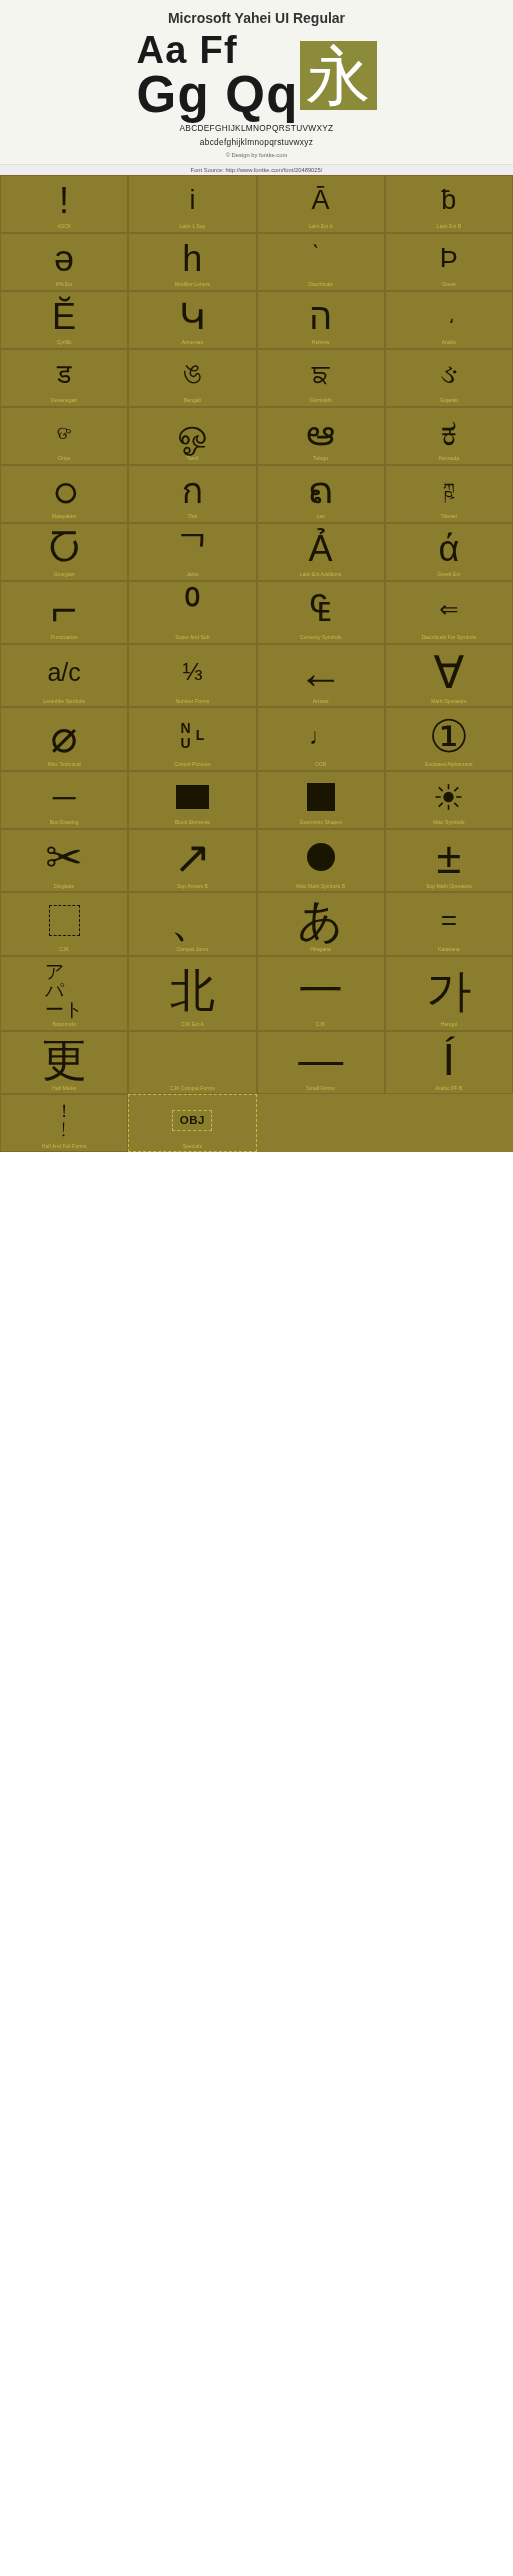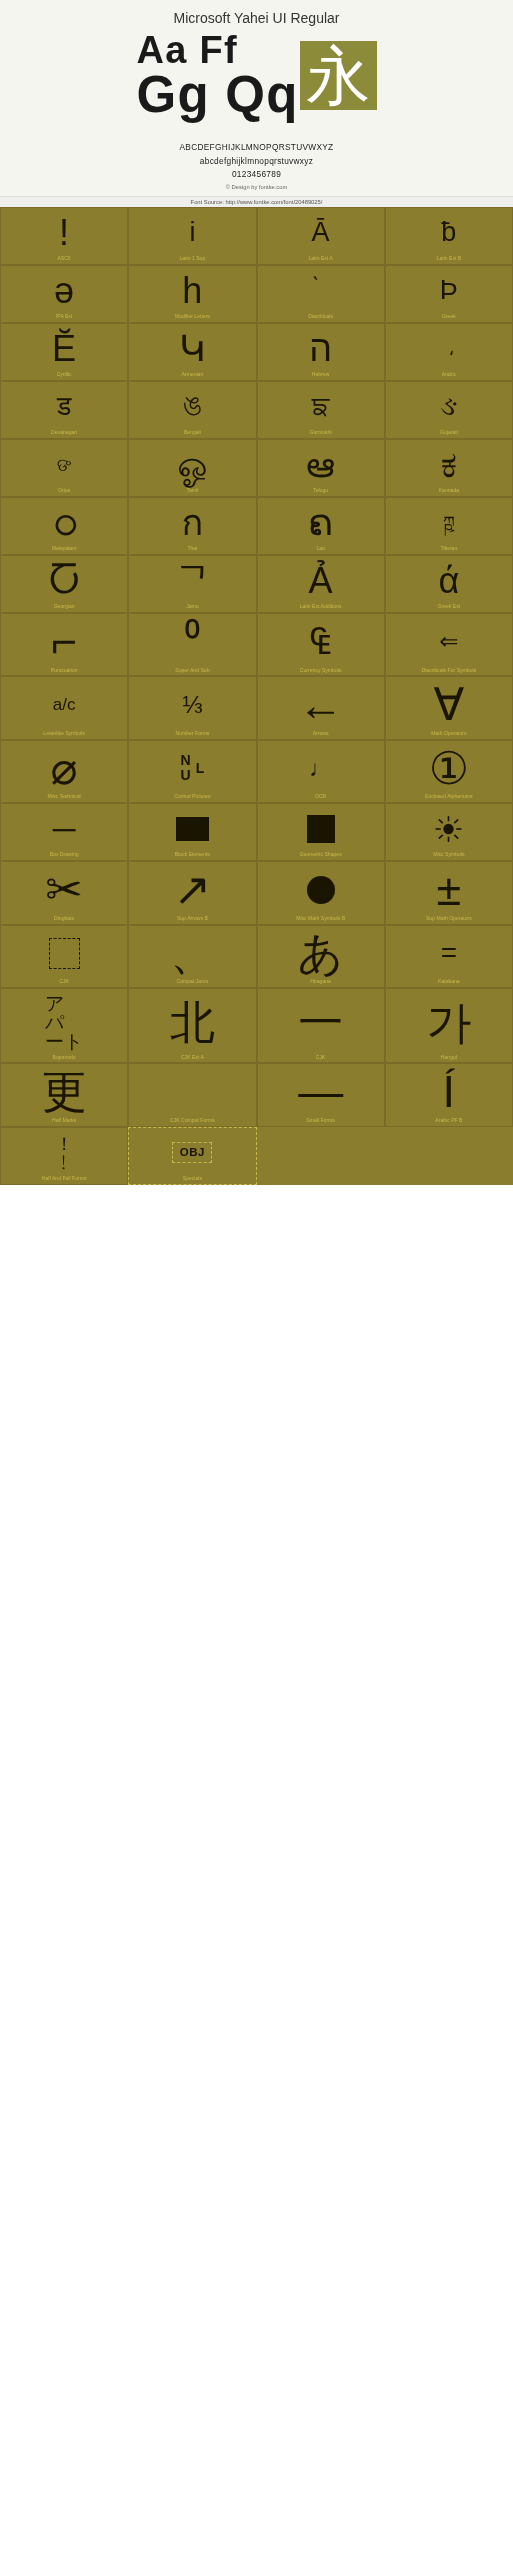--- a/index.html
+++ b/index.html
@@ -10,30 +10,30 @@
     }
 
     
     .header {
       background: #f5f5f0;
       padding: 10.3px 13px 6.4px;
       text-align: center;
     }
     .header-title {
       font-size: 14px;
-      font-weight: normal;
+      font-weight: bold;
       color: #333;
       margin-bottom: 5.1px;
     }
     .header-preview {
       display: flex;
       align-items: center;
       justify-content: center;
       gap: 1px;
-      margin-bottom: 21px;
+      margin-bottom: 2px;
     }
     .preview-latin {
       font-size: 41px;
       font-weight: bold;
       color: #1a1a1a;
       line-height: 1;
       letter-spacing: 1.3px;
     }
     .preview-chinese {
       font-size: 64px;
@@ -167,21 +167,20 @@
   <div class="header-title">Microsoft Yahei UI Regular</div>
   <div class="header-preview">
     <div style="text-align:left;">
       <div class="preview-latin" style="font-size:38px;">Aa Ff</div>
       <div class="preview-latin" style="font-size:51px;">Gg Qq</div>
     </div>
     <div class="preview-chinese">永</div>
   </div>
   <div class="header-alphabet">ABCDEFGHIJKLMNOPQRSTUVWXYZ</div>
   <div class="header-alphabet">abcdefghijklmnopqrstuvwxyz</div>
-  <div class="header-alphabet">0123456789</div>
   <div class="header-credit">© Design by fontke.com</div>
 </div>
 <div class="font-source">Font Source: http://www.fontke.com/font/20489025/</div>
 
 <div class="main">
   <div class="char-grid">
 
     <div class="char-cell">
       <div class="char-symbol large-font">!</div>
       <div class="char-label">ASCII</div>
@@ -312,21 +311,21 @@
     <div class="char-cell">
       <div class="char-symbol large-font">₠</div>
       <div class="char-label">Currency Symbols</div>
     </div>
     <div class="char-cell">
       <div class="char-symbol" style="font-size:23px;">⇐</div>
       <div class="char-label">Diacriticals For Symbols</div>
     </div>
 
     <div class="char-cell">
-      <div class="char-symbol" style="font-size:17px;text-align:center;">a/c</div>
+      <div class="char-symbol" style="font-size:25px;text-align:center;">a/c</div>
       <div class="char-label">Letterlike Symbols</div>
     </div>
     <div class="char-cell">
       <div class="char-symbol" style="font-size:24.4px;">⅓</div>
       <div class="char-label">Number Forms</div>
     </div>
     <div class="char-cell">
       <div class="char-symbol xlarge-font">←</div>
       <div class="char-label">Arrows</div>
     </div>

